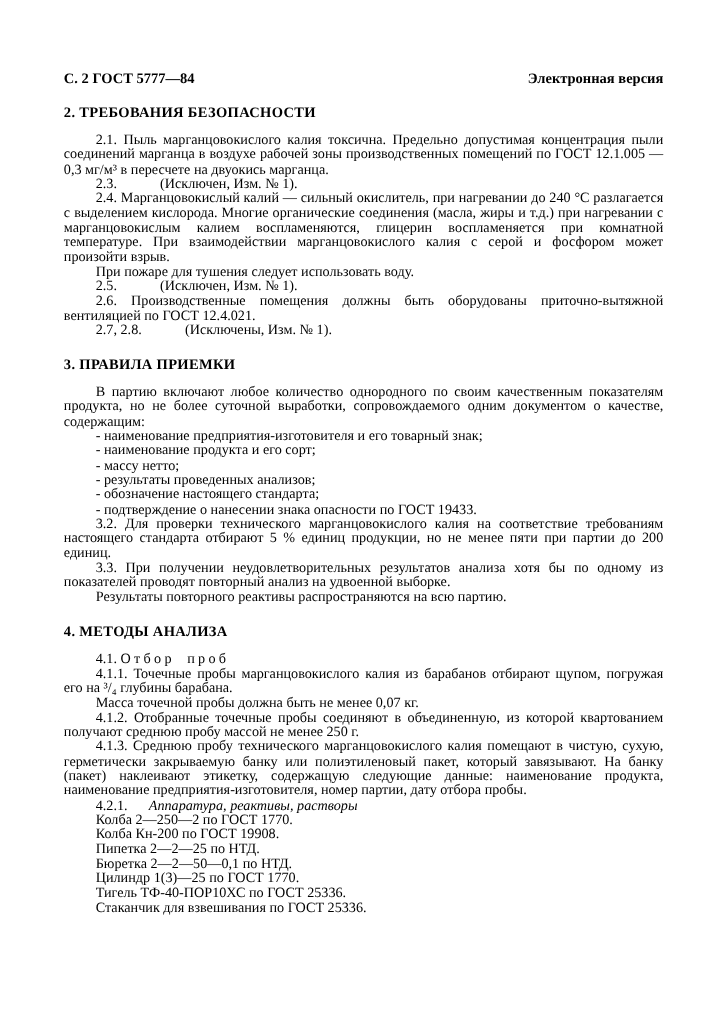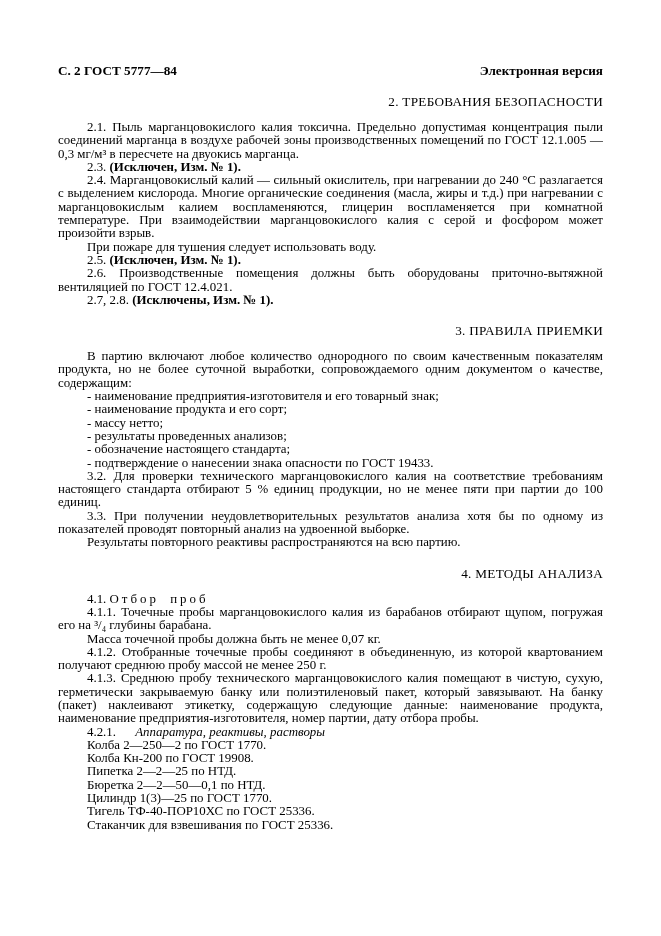--- a/index.html
+++ b/index.html
@@ -20,34 +20,34 @@
   .running-header{
     display:flex;
     justify-content:space-between;
     align-items:baseline;
     font-weight:bold;
     font-size:13.2px;
     line-height:14px;
   }
   h2.sec-title{
     font-size:13.2px;
-    font-weight:normal;
-    text-align:right;
+    font-weight:bold;
+    text-align:left;
     margin:17px 0 12px 0;
     letter-spacing:0.3px;
     line-height:14px;
   }
   p{
     margin:0;
     font-size:12.9px;
     line-height:13.3px;
     text-align:justify;
     text-indent:29px;
   }
-  .b{font-weight:bold;}
+  .b{font-weight:normal;margin-left:36px;}
   .i{font-style:italic;margin-left:16px;}
   .sp-small{letter-spacing:3px;word-spacing:5px;}
   p.full-just{text-align-last:justify;}
   p.full-just .sp-wide{letter-spacing:4px;}
 </style>
 </head>
 <body>
 
 <div class="page">
   <div class="content">
@@ -69,21 +69,21 @@
 
     <h2 class="sec-title">3.  ПРАВИЛА ПРИЕМКИ</h2>
 
     <p>В партию включают любое количество однородного по своим качественным показателям продукта, но не более суточной выработки, сопровождаемого одним документом о качестве, содержащим:</p>
     <p>- наименование предприятия-изготовителя и его товарный знак;</p>
     <p>- наименование продукта и его сорт;</p>
     <p>- массу нетто;</p>
     <p>- результаты проведенных анализов;</p>
     <p>- обозначение настоящего стандарта;</p>
     <p>- подтверждение о нанесении знака опасности по ГОСТ 19433.</p>
-    <p>3.2. Для проверки технического марганцовокислого калия на соответствие требованиям настоящего стандарта отбирают 5 % единиц продукции, но не менее пяти при партии до 100 единиц.</p>
+    <p>3.2. Для проверки технического марганцовокислого калия на соответствие требованиям настоящего стандарта отбирают 5 % единиц продукции, но не менее пяти при партии до 200 единиц.</p>
     <p>3.3. При получении неудовлетворительных результатов анализа хотя бы по одному из показателей проводят повторный анализ на удвоенной выборке.</p>
     <p>Результаты повторного реактивы распространяются на всю партию.</p>
 
     <h2 class="sec-title">4.  МЕТОДЫ АНАЛИЗА</h2>
 
     <p><span>4.1. </span><span class="sp-small">Отбор проб</span></p>
     <p>4.1.1. Точечные пробы марганцовокислого калия из барабанов отбирают щупом, погружая его на ³/₄ глубины барабана.</p>
     <p>Масса точечной пробы должна быть не менее 0,07 кг.</p>
     <p>4.1.2. Отобранные точечные пробы соединяют в объединенную, из которой квартованием получают среднюю пробу массой не менее 250 г.</p>
     <p>4.1.3. Среднюю пробу технического марганцовокислого калия помещают в чистую, сухую, герметически закрываемую банку или полиэтиленовый пакет, который завязывают. На банку (пакет) наклеивают этикетку, содержащую следующие данные: наименование продукта, наименование предприятия-изготовителя, номер партии, дату отбора пробы.</p>

